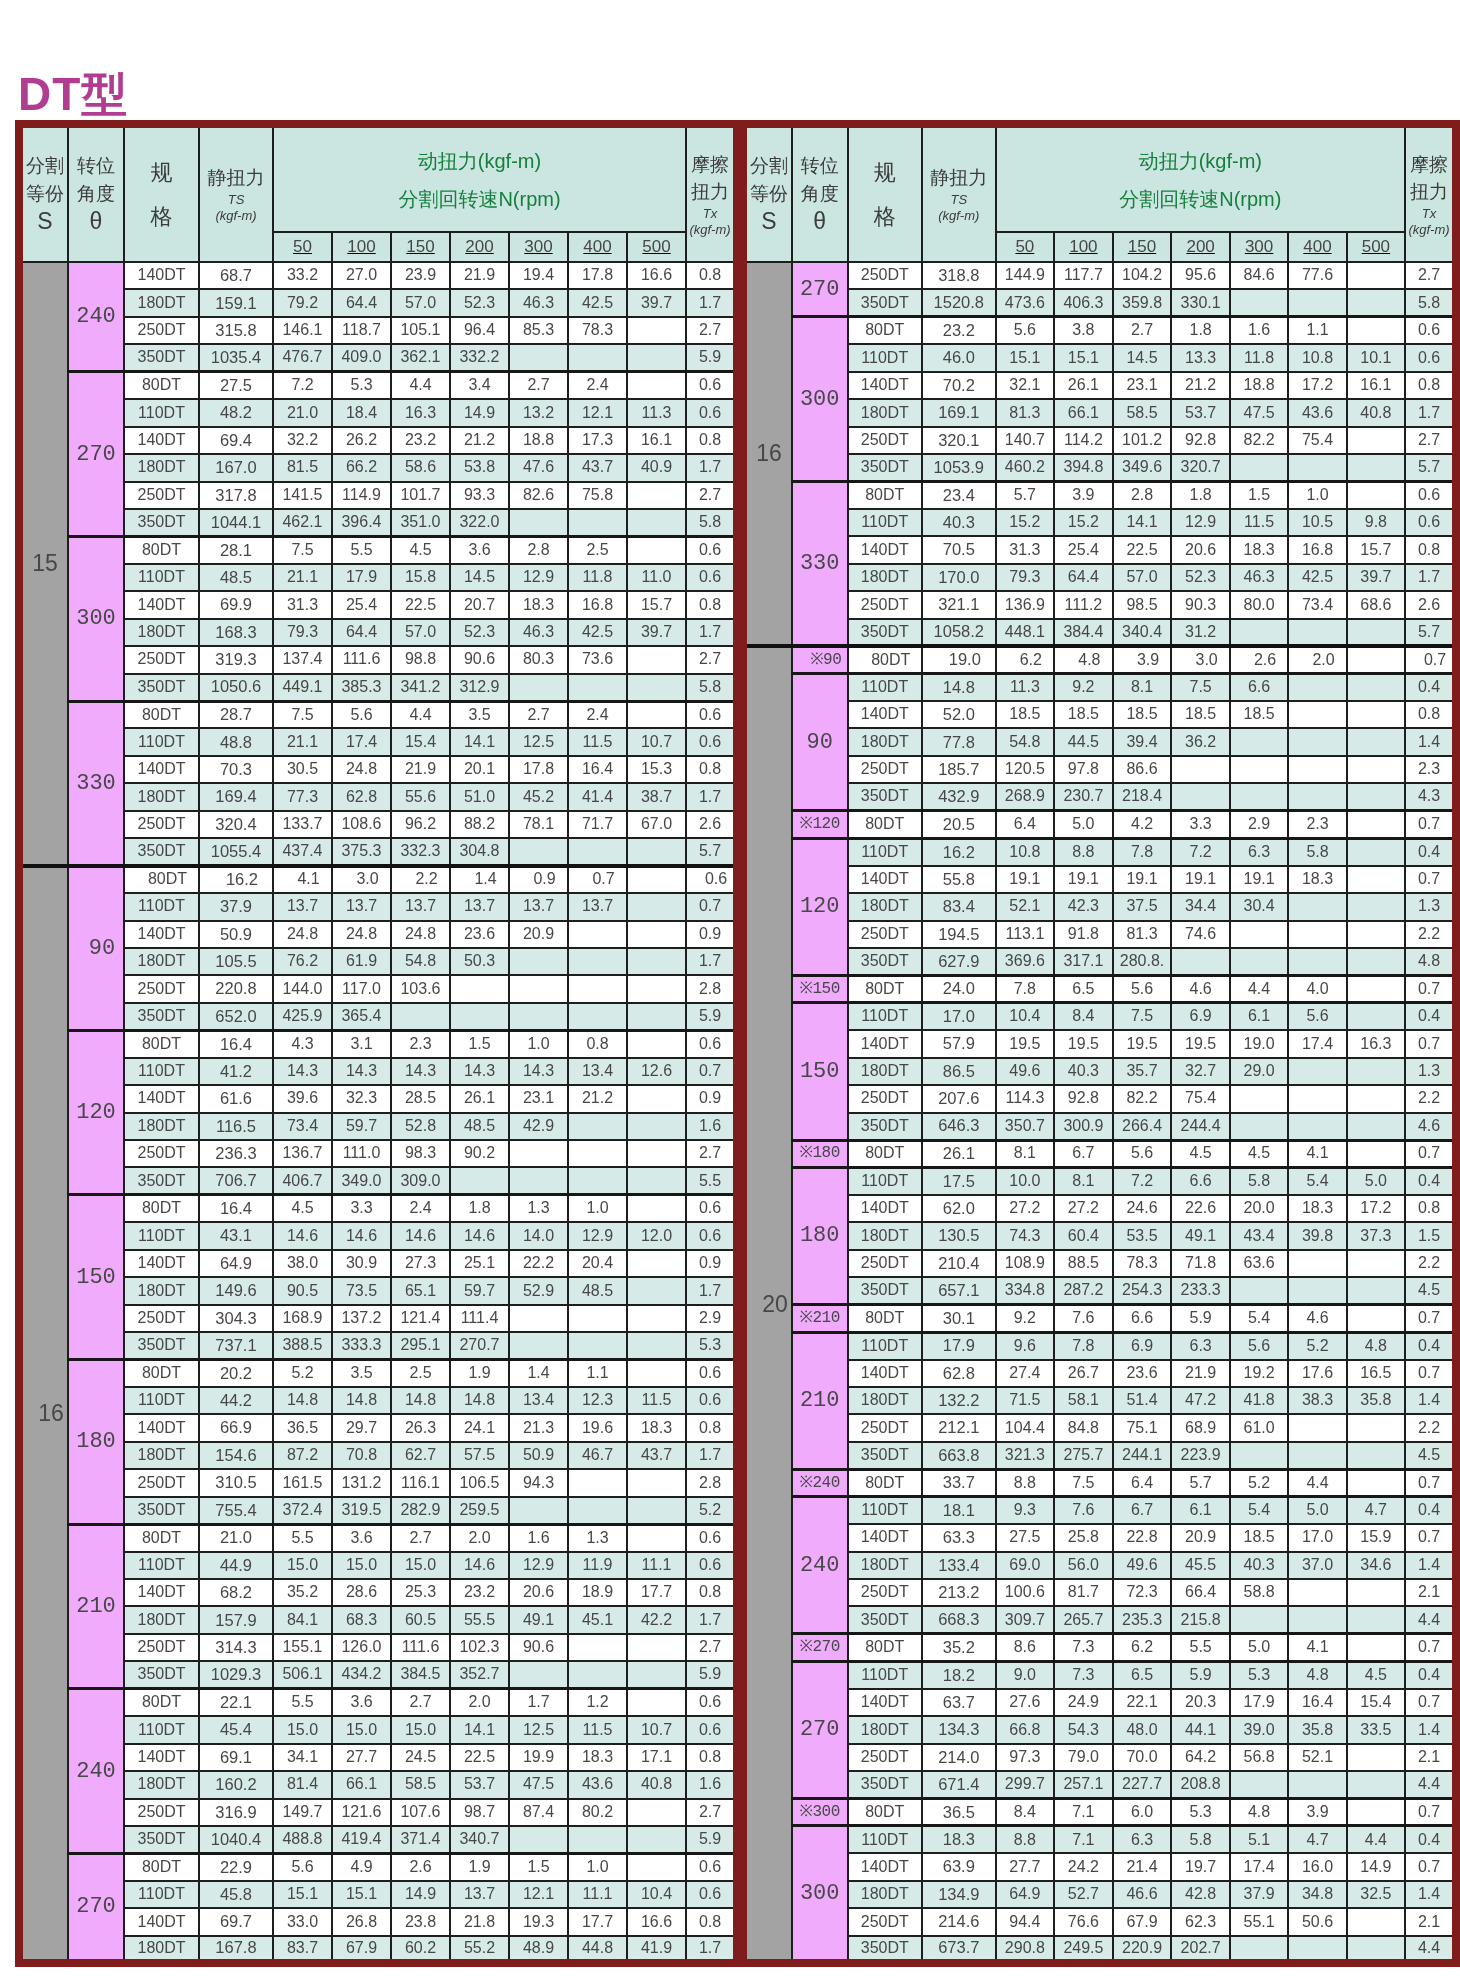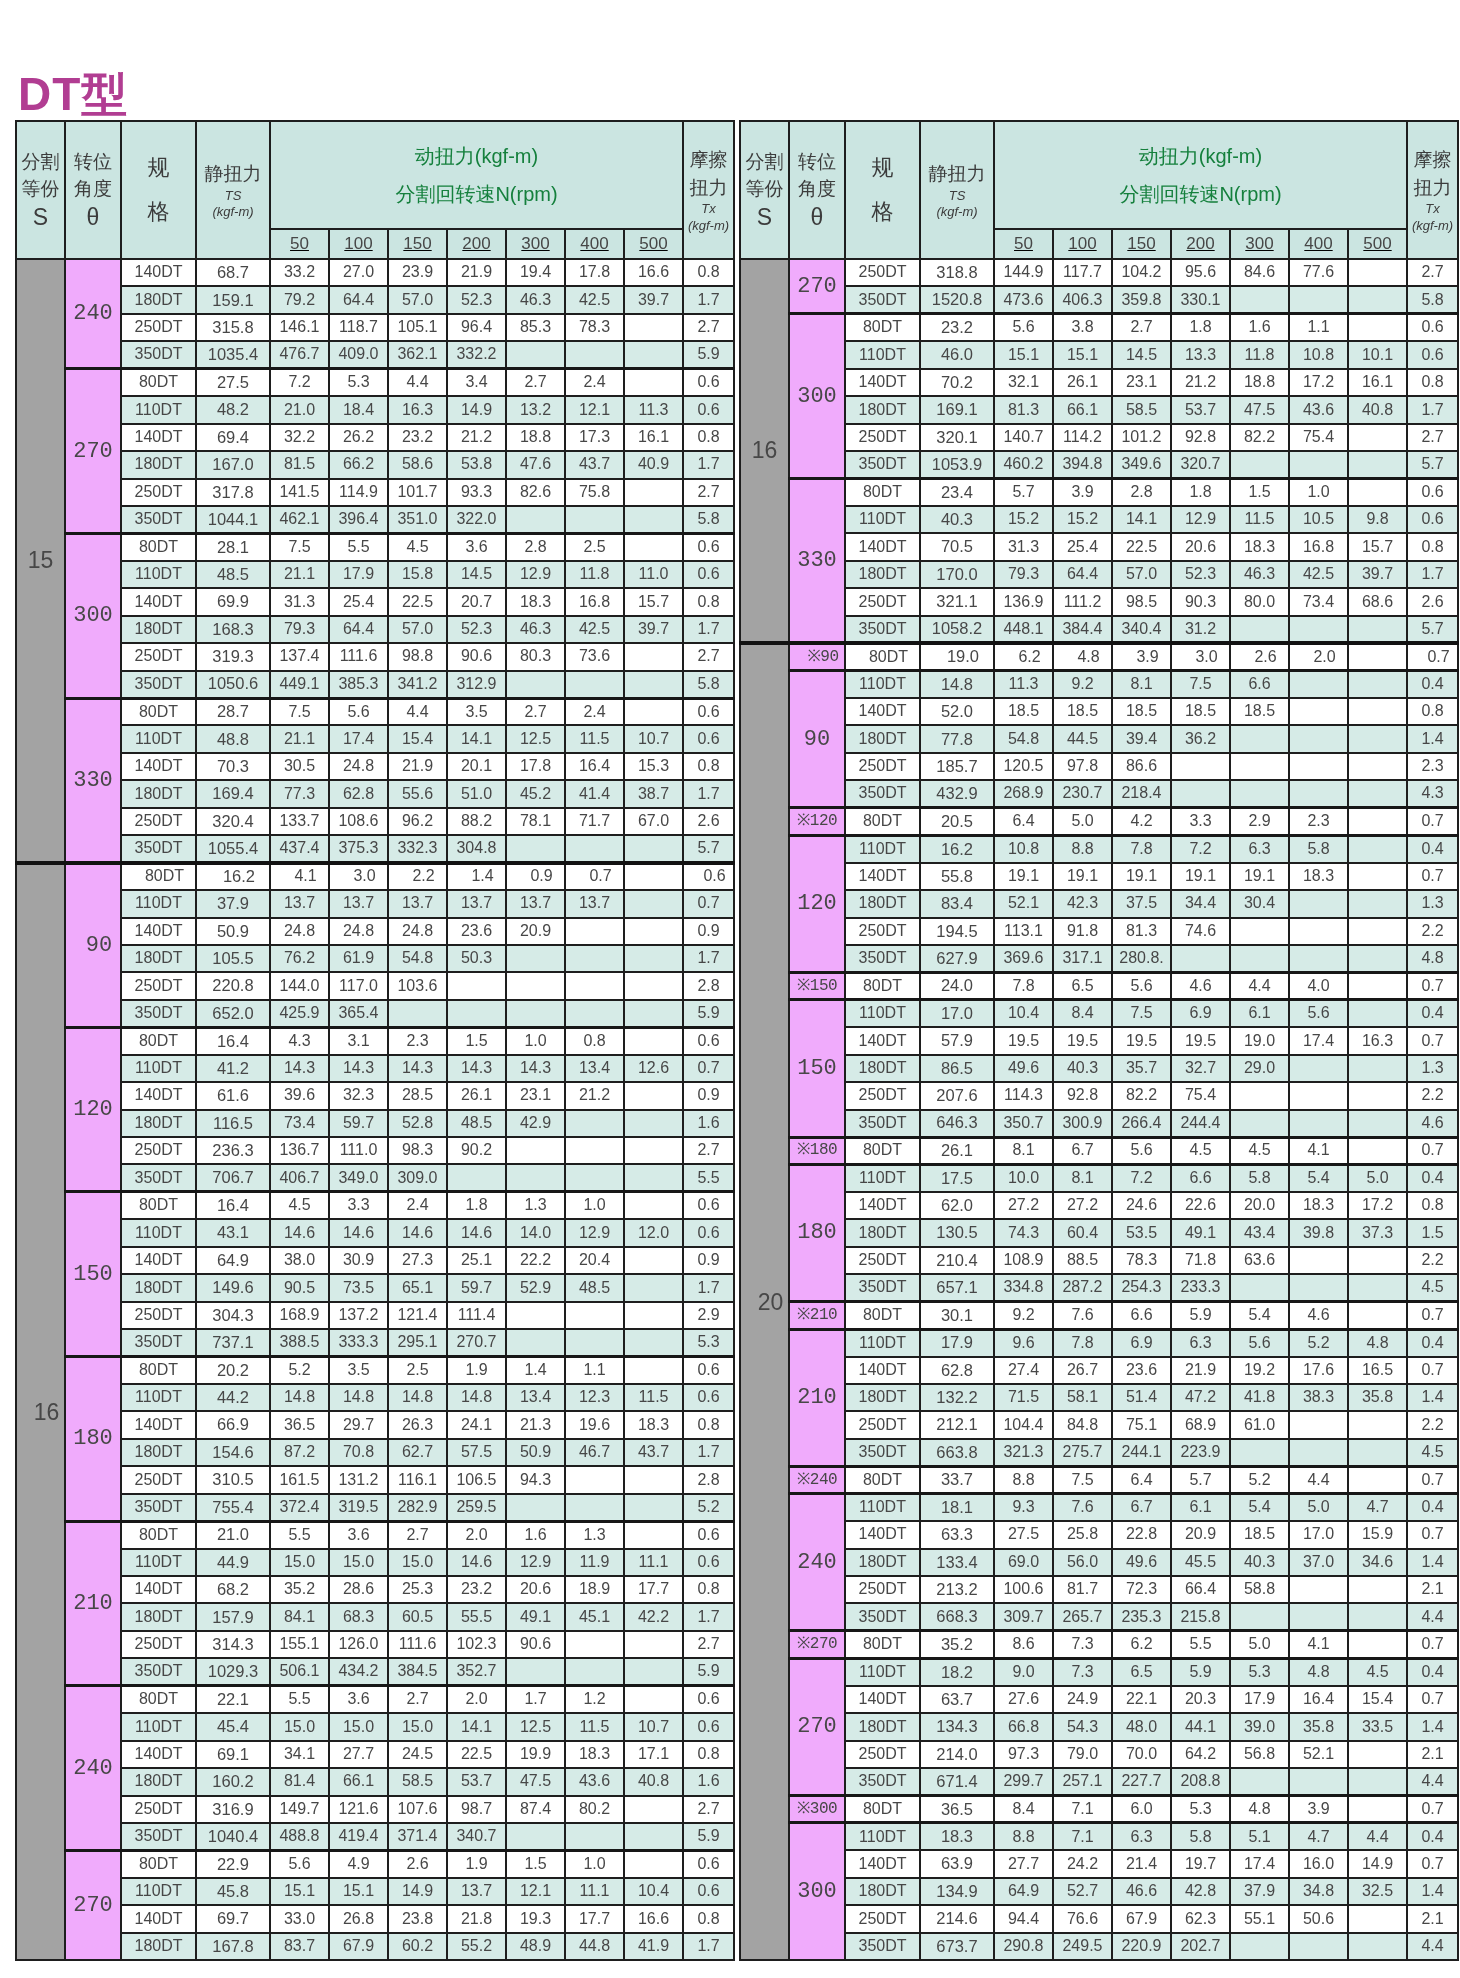--- a/index.html
+++ b/index.html
@@ -3,21 +3,21 @@
 <meta charset="utf-8">
 <style>
   html,body{margin:0;padding:0;background:#ffffff;}
   #page{position:relative;width:1460px;height:1978px;background:#ffffff;overflow:hidden;
         font-family:"Liberation Sans","DejaVu Sans",sans-serif;}
   .page-title{position:absolute;left:18px;top:16px;font-size:46px;font-weight:800;
               letter-spacing:1px;color:#b13d92;margin-top:48px;}
   .tbl-wrap{position:absolute;top:120px;}
   #left-table-mount{left:15px;}
   #right-table-mount{left:739px;}
-  table.dt-table{border-collapse:collapse;table-layout:fixed;border:2px solid #7f1d1d;}
+  table.dt-table{border-collapse:collapse;table-layout:fixed;border:8px solid #7f1d1d;}
   table.dt-table th, table.dt-table td{
      border:2px solid #1e1e1e;padding:0;margin:0;text-align:center;vertical-align:middle;
      color:#474747;line-height:1.05;overflow:hidden;white-space:nowrap;}
   
   thead th{background:#cbe5e1;font-weight:normal;}
   tr.hrow1{height:108px;}
   tr.hrow2{height:30px;text-decoration:underline;}
   .h-cjk{font-size:19px;color:#3c3c3c;line-height:1.45;}
   .h-sym{font-size:23px;color:#3c3c3c;line-height:1.3;}
   .h-small{font-size:13px;color:#3c3c3c;line-height:1.25;font-style:italic;}

